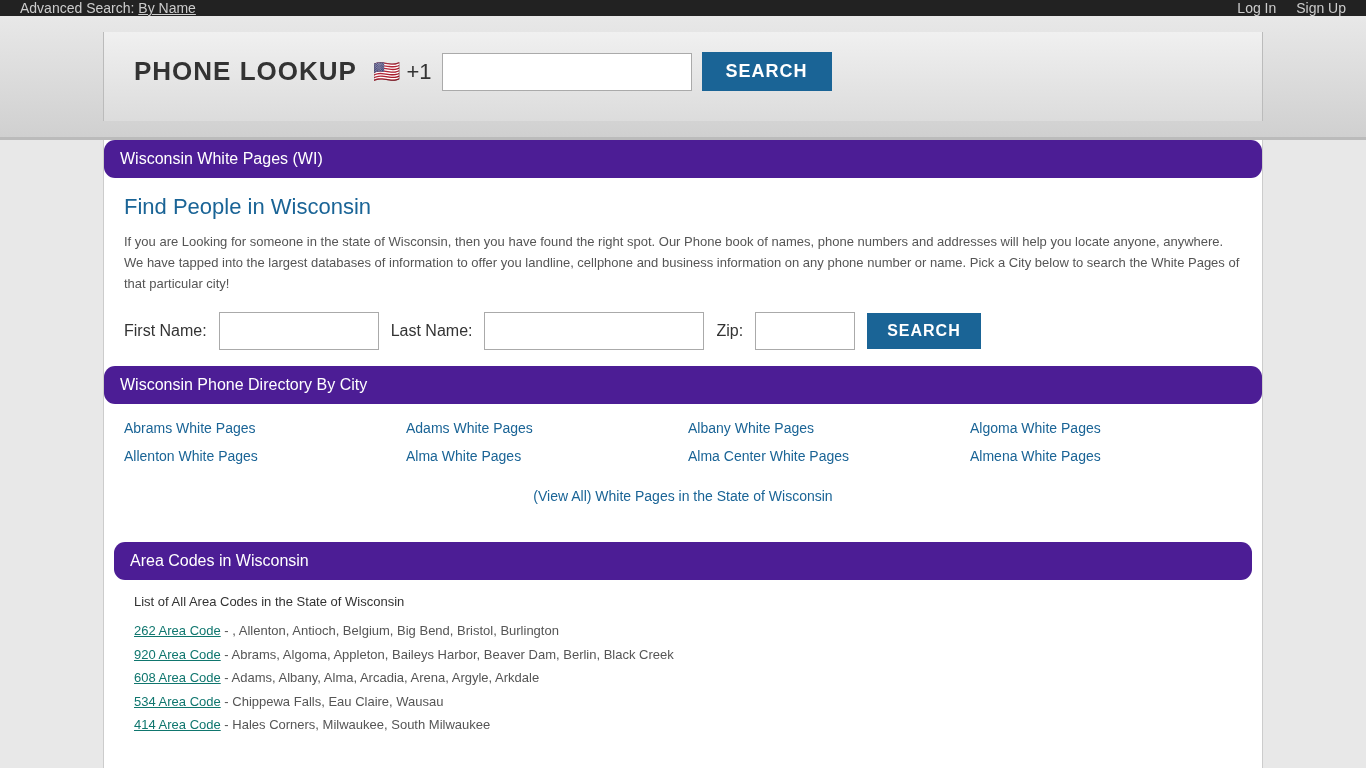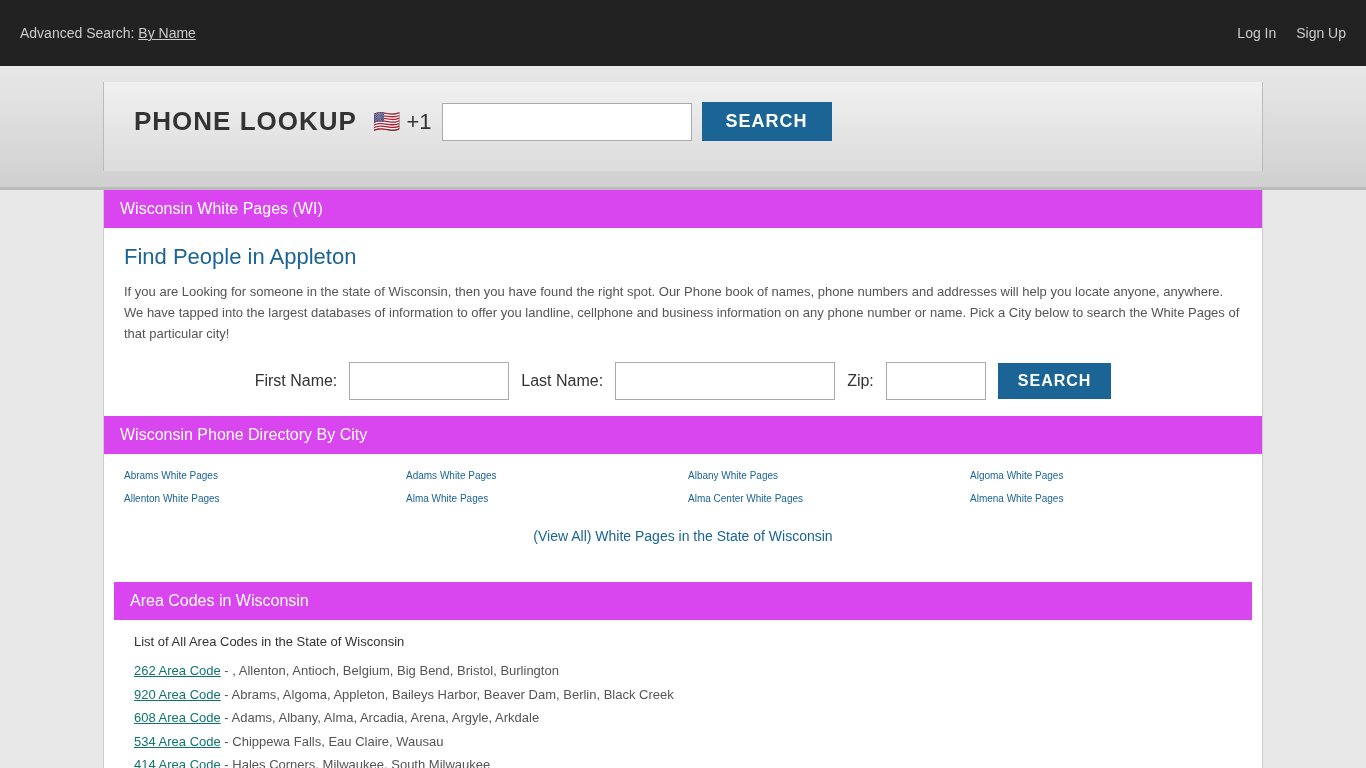--- a/index.html
+++ b/index.html
@@ -2,21 +2,21 @@
 <html><head>
   <meta charset="utf-8">
   <style>
     * { margin: 0; padding: 0; box-sizing: border-box; }
     body { font-family: Arial, sans-serif; font-size: 14px; background: #f0f0f0; color: #333; }
 
     
     #top-bar {
       background: #222;
       color: #ccc;
-      padding: 25px 20px;
+      padding: 0 20px;
       display: flex;
       justify-content: space-between;
       align-items: center;
     }
     #top-bar a { color: #ccc; text-decoration: none; }
     #top-bar .advanced-search { font-size: 14px; }
     #top-bar .advanced-search a { color: #ccc; text-decoration: underline; }
     #top-bar .auth-links a { margin-left: 16px; }
 
     
@@ -73,25 +73,26 @@
     #main-content {
       max-width: 1160px;
       margin: 0 auto;
       background: #fff;
       border: 1px solid #ccc;
       border-top: none;
       padding-bottom: 20px;
     }
 
     .section-header {
-      background: #d946ef;
+      background: #4c1d95;
       color: #fff;
       padding: 10px 16px;
       font-size: 16px;
       font-weight: normal;
+      border-radius: 11px;
     }
 
     #find-people-section {
       padding: 16px 20px;
     }
     #find-people-title {
       font-size: 22px;
       color: #1a6496;
       margin-bottom: 12px;
       font-weight: normal;
@@ -101,21 +102,20 @@
       color: #555;
       line-height: 1.6;
       margin-bottom: 18px;
     }
 
     #search-form {
       display: flex;
       align-items: center;
       gap: 12px;
       flex-wrap: wrap;
-      justify-content: center;
     }
     .form-label {
       font-size: 16px;
       font-weight: normal;
       color: #333;
     }
     .form-input {
       height: 38px;
       border: 1px solid #aaa;
       padding: 5px 8px;
@@ -141,21 +141,21 @@
     }
     #city-links {
       display: grid;
       grid-template-columns: repeat(4, 1fr);
       padding: 16px 20px;
       gap: 12px 10px;
     }
     .city-link {
       color: #1a6496;
       text-decoration: none;
-      font-size: 10px;
+      font-size: 14px;
     }
 
     #view-all-wrapper {
       text-align: center;
       padding: 8px 20px 16px;
     }
     #view-all-link {
       color: #1a6496;
       text-decoration: none;
       font-size: 14px;
@@ -228,21 +228,21 @@
     </div>
   </div>
 
   <div id="main-content">
 
     <div class="section-header">
       <span>Wisconsin White Pages (WI)</span>
     </div>
 
     <div id="find-people-section">
-      <div id="find-people-title">Find People in Appleton</div>
+      <div id="find-people-title">Find People in Wisconsin</div>
       <p id="find-people-desc">If you are Looking for someone in the state of Wisconsin, then you have found the right spot. Our Phone book of names, phone numbers and addresses will help you locate anyone, anywhere. We have tapped into the largest databases of information to offer you landline, cellphone and business information on any phone number or name. Pick a City below to search the White Pages of that particular city!</p>
 
       <div id="search-form">
         <label class="form-label">First Name:</label>
         <input type="text" id="first-name-input" class="form-input" style="">
         <label class="form-label">Last Name:</label>
         <input type="text" id="last-name-input" class="form-input" style="">
         <label class="form-label">Zip:</label>
         <input type="text" id="zip-input" class="form-input" style="">
         <button id="people-search-btn">SEARCH</button>

